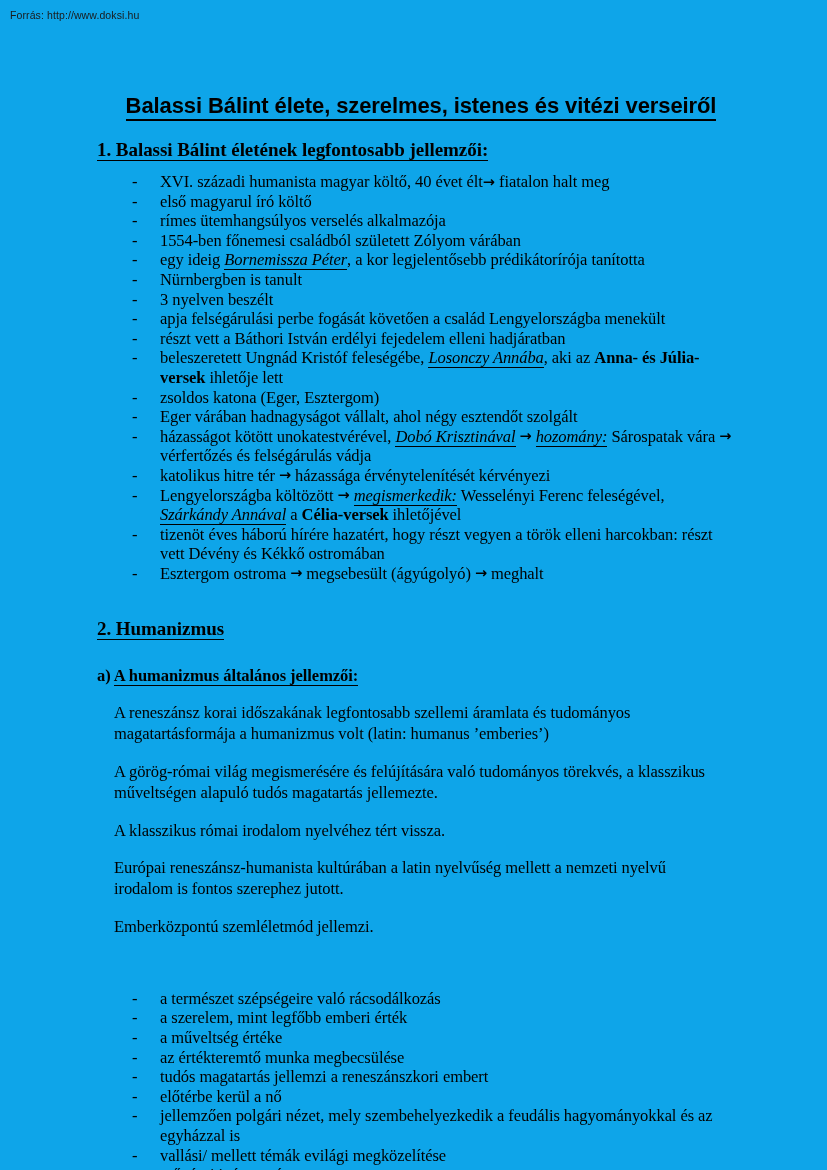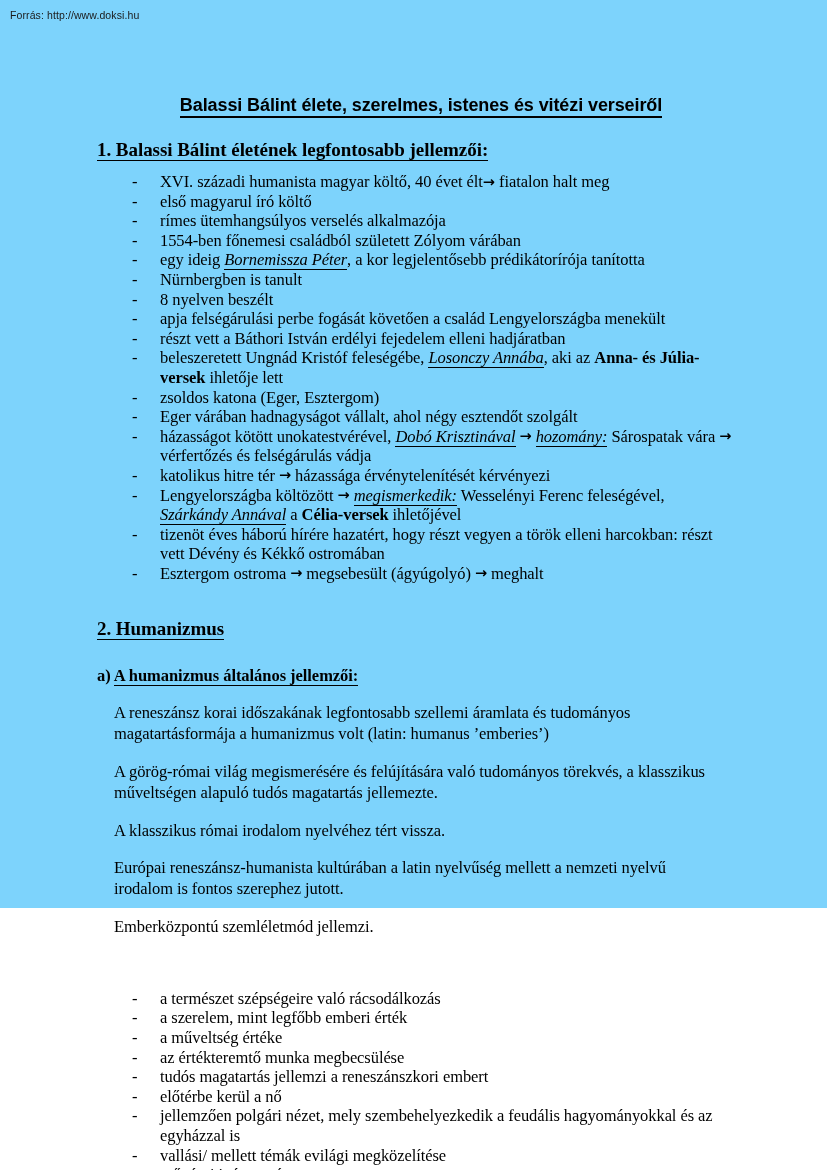--- a/index.html
+++ b/index.html
@@ -13,22 +13,22 @@
     position: relative;
     font-family: "Liberation Serif", "DejaVu Serif", serif;
     color: #000000;
     overflow: hidden;
   }
 
   .page {
     position: absolute;
     left: 0; top: 0;
     width: 827px;
-    height: 908px;
-    background: #7dd3fc;
+    height: 1170px;
+    background: #0ea5e9;
   }
 
   
   .source-header {
     position: absolute;
     left: 10px;
     top: 9px;
     font-family: "Liberation Sans", "DejaVu Sans", sans-serif;
     font-size: 10.5px;
     line-height: 13px;
@@ -41,21 +41,21 @@
   .content {
     position: absolute;
     left: 97px;
     top: 92px;
     width: 648px;
   }
 
   
   .doc-title {
     font-family: "Liberation Sans", "DejaVu Sans", sans-serif;
-    font-size: 18px;
+    font-size: 22px;
     font-weight: bold;
     text-align: center;
     letter-spacing: -0.1px;
     margin: 0 0 0 0;
     padding: 0;
     line-height: 27px;
     white-space: nowrap;
   }
   .doc-title span {
     border-bottom: 2px solid #000;
@@ -157,21 +157,21 @@
       <span class="u">1. Balassi Bálint életének legfontosabb jellemzői:</span>
     </h2>
 
     <ul class="dash-list" id="list-s1">
         <li><span>XVI. századi humanista magyar költő, 40 évet élt</span><span class="arrow">→</span><span> fiatalon halt meg</span></li>
         <li><span>első magyarul író költő</span></li>
         <li><span>rímes ütemhangsúlyos verselés alkalmazója</span></li>
         <li><span>1554-ben főnemesi családból született Zólyom várában</span></li>
         <li><span>egy ideig </span><span class="iu">Bornemissza Péter</span><span>, a kor legjelentősebb prédikátorírója tanította</span></li>
         <li><span>Nürnbergben is tanult</span></li>
-        <li><span>8 nyelven beszélt</span></li>
+        <li><span>3 nyelven beszélt</span></li>
         <li><span>apja felségárulási perbe fogását követően a család Lengyelországba menekült</span></li>
         <li><span>részt vett a Báthori István erdélyi fejedelem elleni hadjáratban</span></li>
         <li><span>beleszeretett Ungnád Kristóf feleségébe, </span><span class="iu">Losonczy Annába</span><span>, aki az </span><span class="b">Anna- és Júlia-versek</span><span> ihletője lett</span></li>
         <li><span>zsoldos katona (Eger, Esztergom)</span></li>
         <li><span>Eger várában hadnagyságot vállalt, ahol négy esztendőt szolgált</span></li>
         <li><span>házasságot kötött unokatestvérével, </span><span class="iu">Dobó Krisztinával</span><span> </span><span class="arrow">→</span><span> </span><span class="iu">hozomány:</span><span> Sárospatak vára </span><span class="arrow">→</span><span> vérfertőzés és felségárulás vádja</span></li>
         <li><span>katolikus hitre tér </span><span class="arrow">→</span><span> házassága érvénytelenítését kérvényezi</span></li>
         <li><span>Lengyelországba költözött </span><span class="arrow">→</span><span> </span><span class="iu">megismerkedik:</span><span> Wesselényi Ferenc feleségével, </span><span class="iu">Szárkándy Annával</span><span>  a </span><span class="b">Célia-versek</span><span> ihletőjével</span></li>
         <li><span>tizenöt éves háború hírére hazatért, hogy részt vegyen a török elleni harcokban: részt vett Dévény és Kékkő ostromában</span></li>
         <li><span>Esztergom ostroma </span><span class="arrow">→</span><span> megsebesült (ágyúgolyó) </span><span class="arrow">→</span><span> meghalt</span></li>

